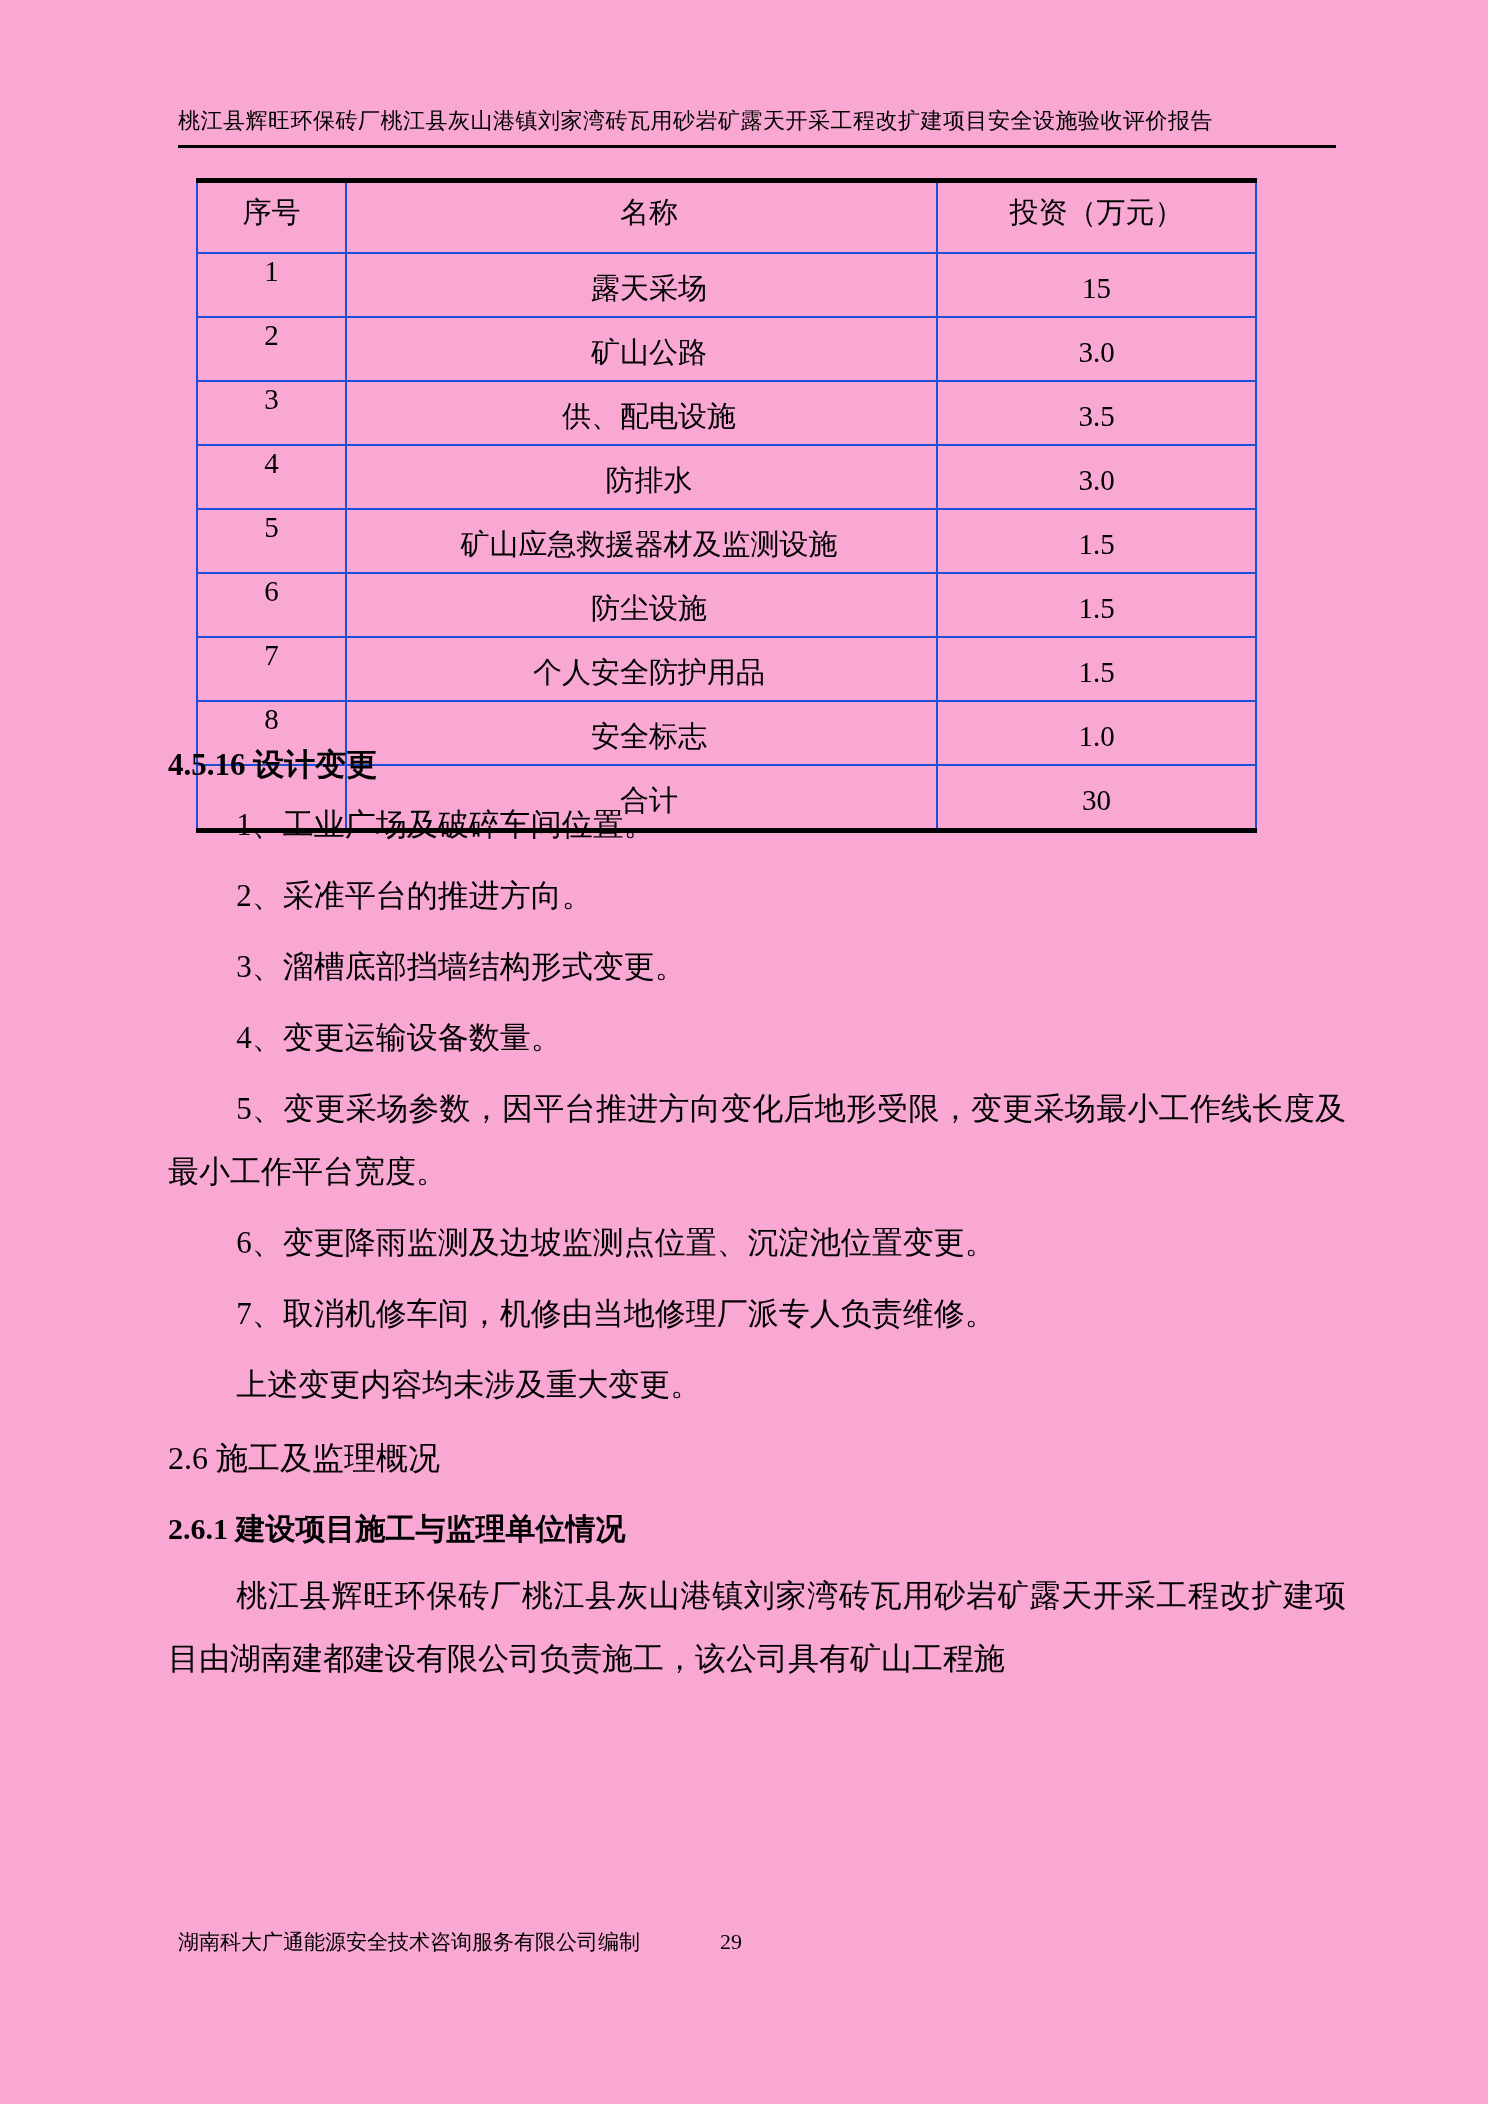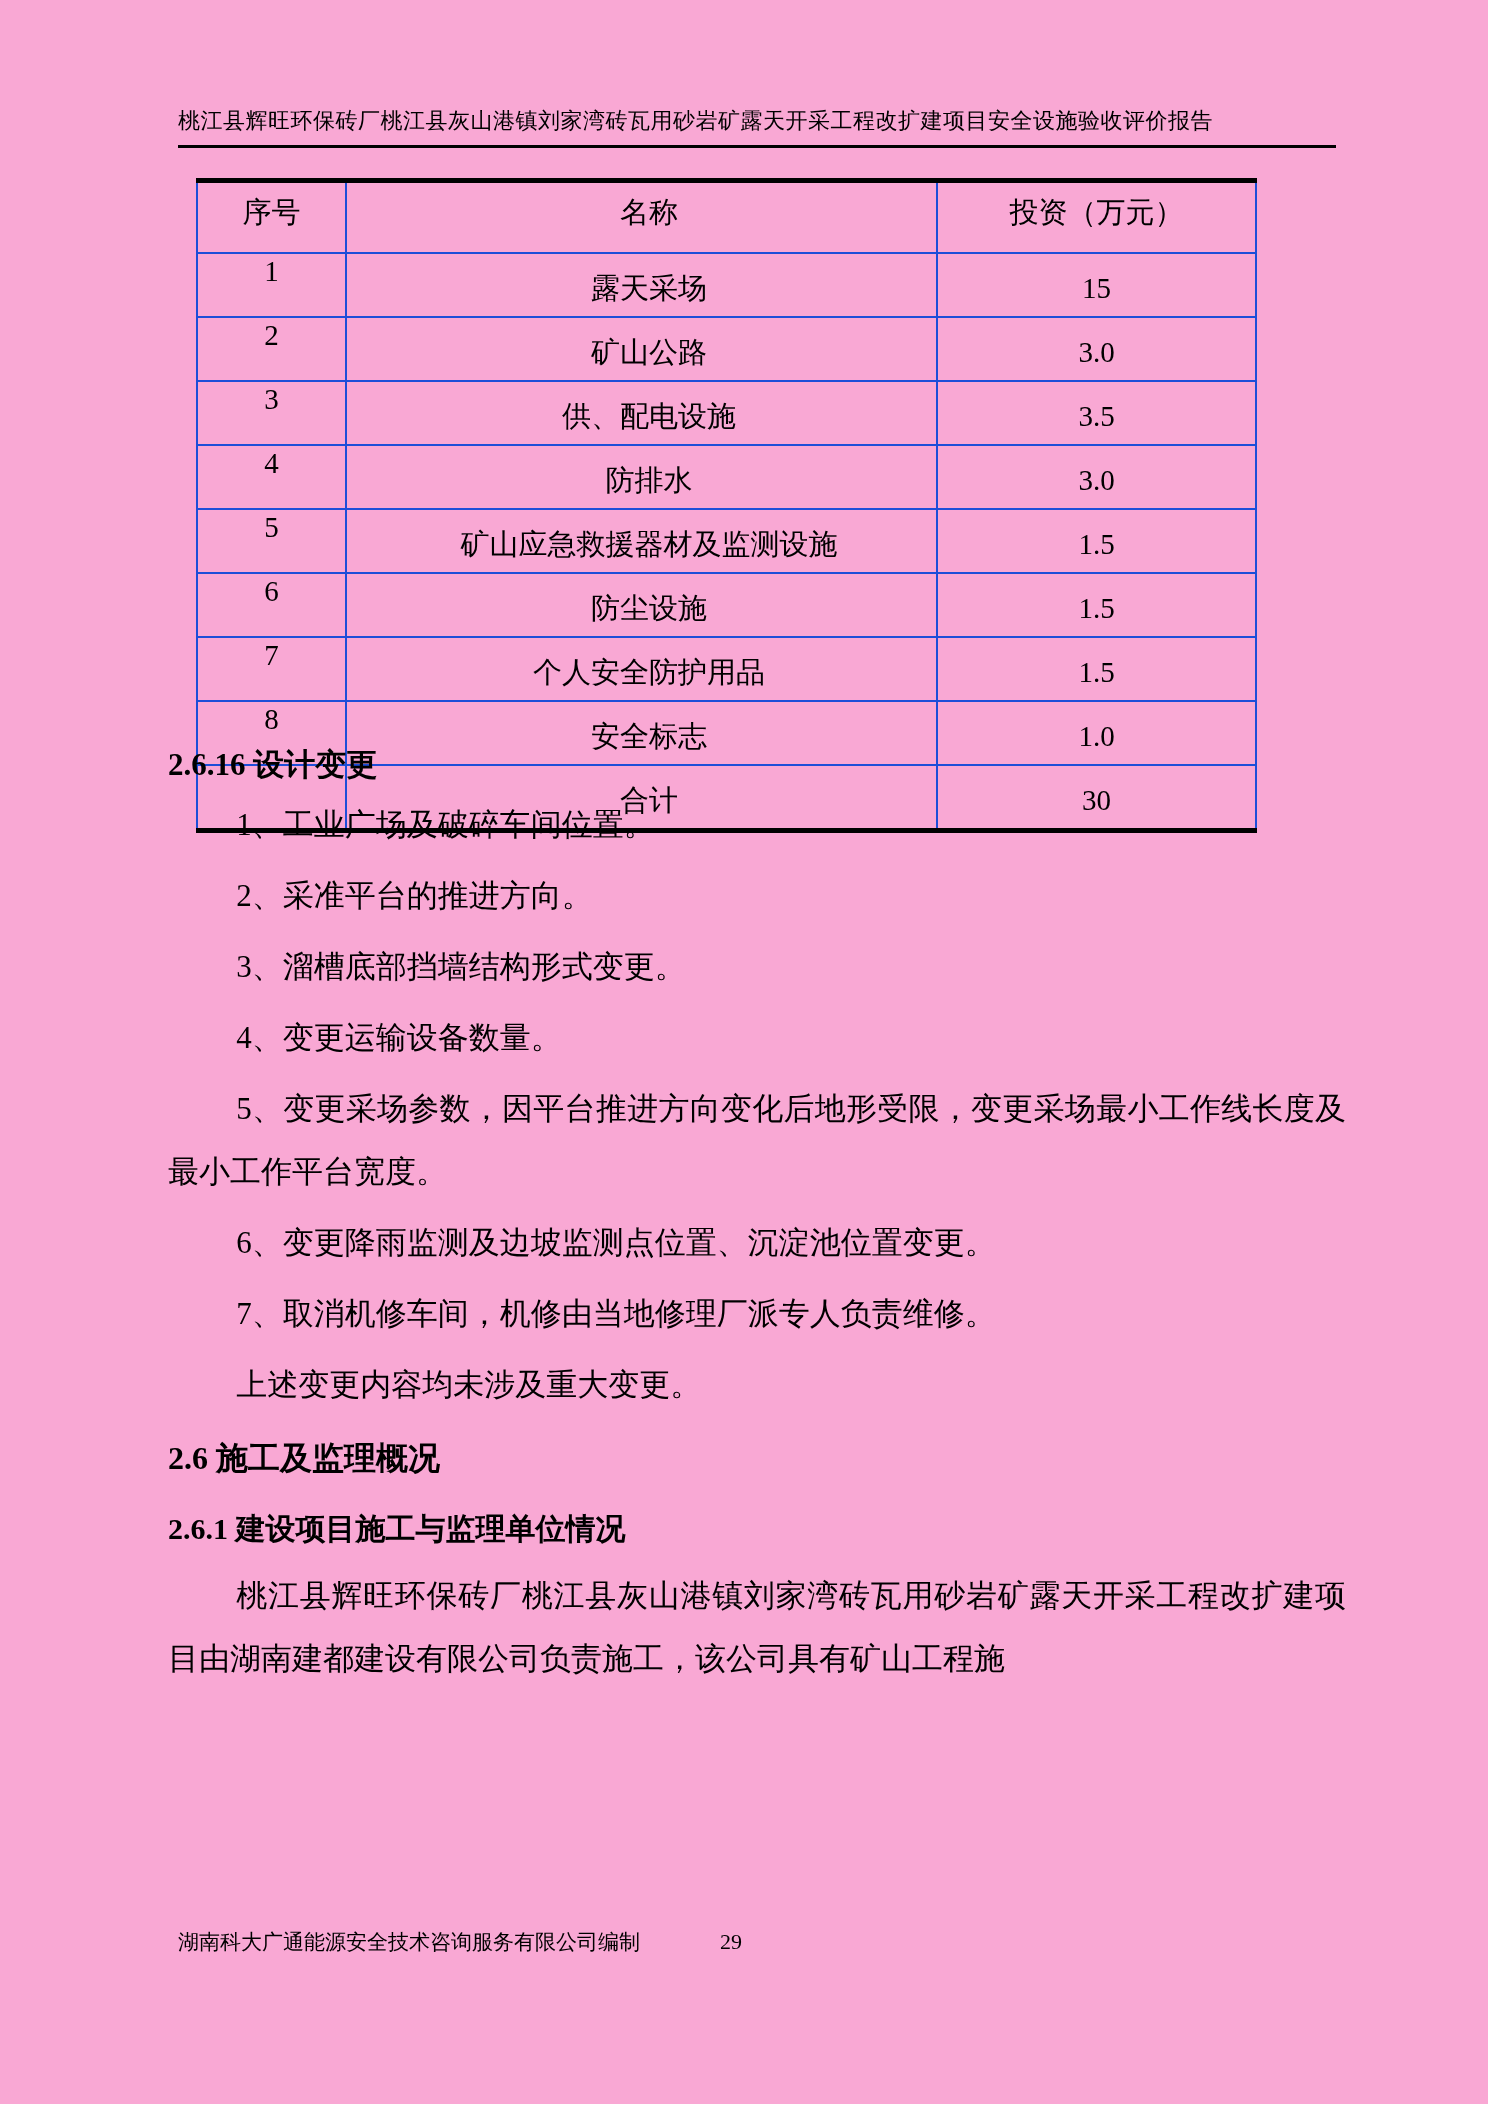--- a/index.html
+++ b/index.html
@@ -42,21 +42,21 @@
   
   .main {
     position:absolute; top:745px; left:168px; width:1178px;
     font-size:31px;
   }
   .h2516 { font-size:31px; font-weight:bold; line-height:40px; }
   .para { line-height:63px; text-align:justify; text-indent:2.2em; margin:0; }
   .p1 { margin-top:16px; }
   .item { margin-top:8px; }
   .closing { margin-top:8px; }
-  .h26 { margin-top:20px; font-size:32px; font-weight:bold; line-height:44px; }
+  .h26 { margin-top:20px; font-size:32px; font-weight:normal; line-height:44px; }
   .h261 { margin-top:28px; font-size:30px; font-weight:bold; line-height:42px; }
   .p2 { margin-top:14px; }
   
   .footer {
     position:absolute; top:1928px; left:178px;
     font-size:21px;
     display:flex; align-items:baseline;
   }
   .page-num { margin-left:80px; font-size:22px; }
 </style>
@@ -125,21 +125,21 @@
         </tr>
         <tr>
           <td class="col-idx"></td>
           <td class="col-name">合计</td>
           <td class="col-val">30</td>
         </tr>
       </tbody>
   </table>
 
   <div class="main">
-    <div class="h2516">2.6.16 设计变更</div>
+    <div class="h2516">4.5.16 设计变更</div>
     <div>
         <div class="para item">1、工业广场及破碎车间位置。</div>
         <div class="para item">2、采准平台的推进方向。</div>
         <div class="para item">3、溜槽底部挡墙结构形式变更。</div>
         <div class="para item">4、变更运输设备数量。</div>
         <div class="para item">5、变更采场参数，因平台推进方向变化后地形受限，变更采场最小工作线长度及最小工作平台宽度。</div>
         <div class="para item">6、变更降雨监测及边坡监测点位置、沉淀池位置变更。</div>
         <div class="para item">7、取消机修车间，机修由当地修理厂派专人负责维修。</div>
       </div>
     <p class="para closing">上述变更内容均未涉及重大变更。</p>

